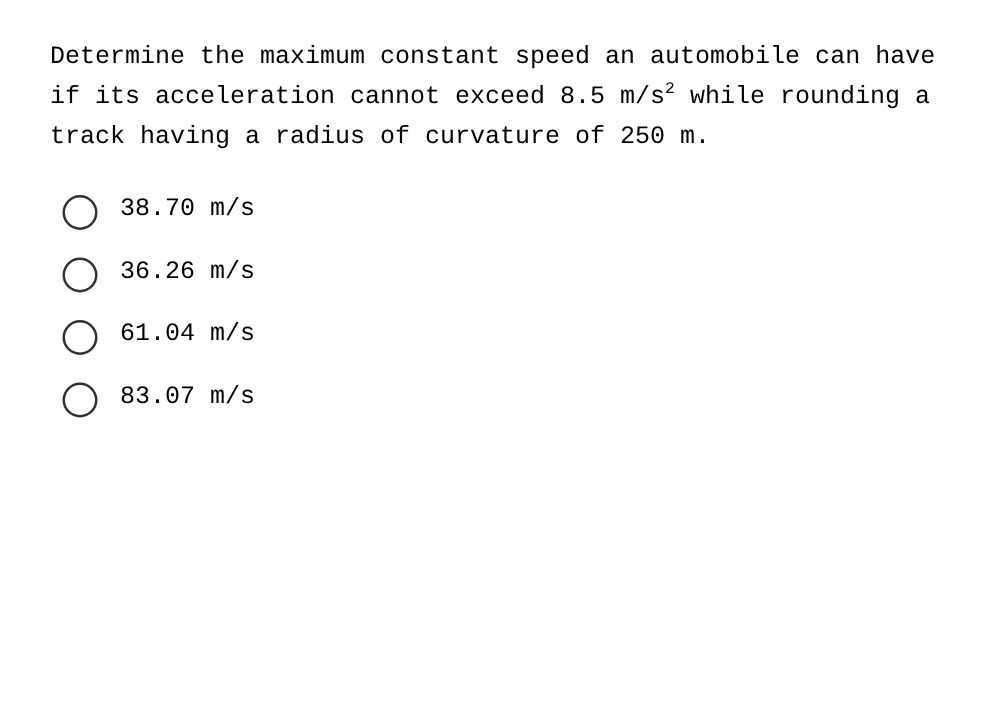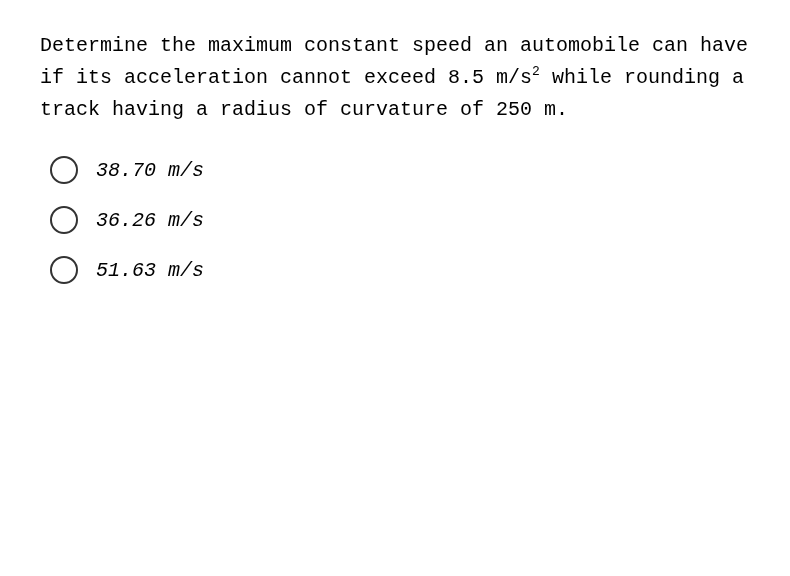--- a/index.html
+++ b/index.html
@@ -41,24 +41,23 @@
     .options-list {
       list-style: none;
       display: flex;
       flex-direction: column;
       gap: 22px;
       padding-left: 10px;
     }
 
     .option-item {
       display: flex;
-      align-items: center;
+      align-items: flex-start;
       gap: 18px;
       cursor: pointer;
-      font-style: italic;
     }
 
     .radio-circle {
       width: 28px;
       height: 28px;
       border-radius: 50%;
       border: 2px solid #333333;
       background: #ffffff;
       flex-shrink: 0;
       display: flex;
@@ -84,16 +83,20 @@
   <li class="option-item">
         <div class="radio-circle"></div>
         <span class="option-label">38.70 m/s</span>
       </li>
       <li class="option-item">
         <div class="radio-circle"></div>
         <span class="option-label">36.26 m/s</span>
       </li>
       <li class="option-item">
         <div class="radio-circle"></div>
-        <span class="option-label">51.63 m/s</span>
+        <span class="option-label">61.04 m/s</span>
+      </li>
+      <li class="option-item">
+        <div class="radio-circle"></div>
+        <span class="option-label">83.07 m/s</span>
       </li>
     </ul>
 </div>
 
 </body></html>

